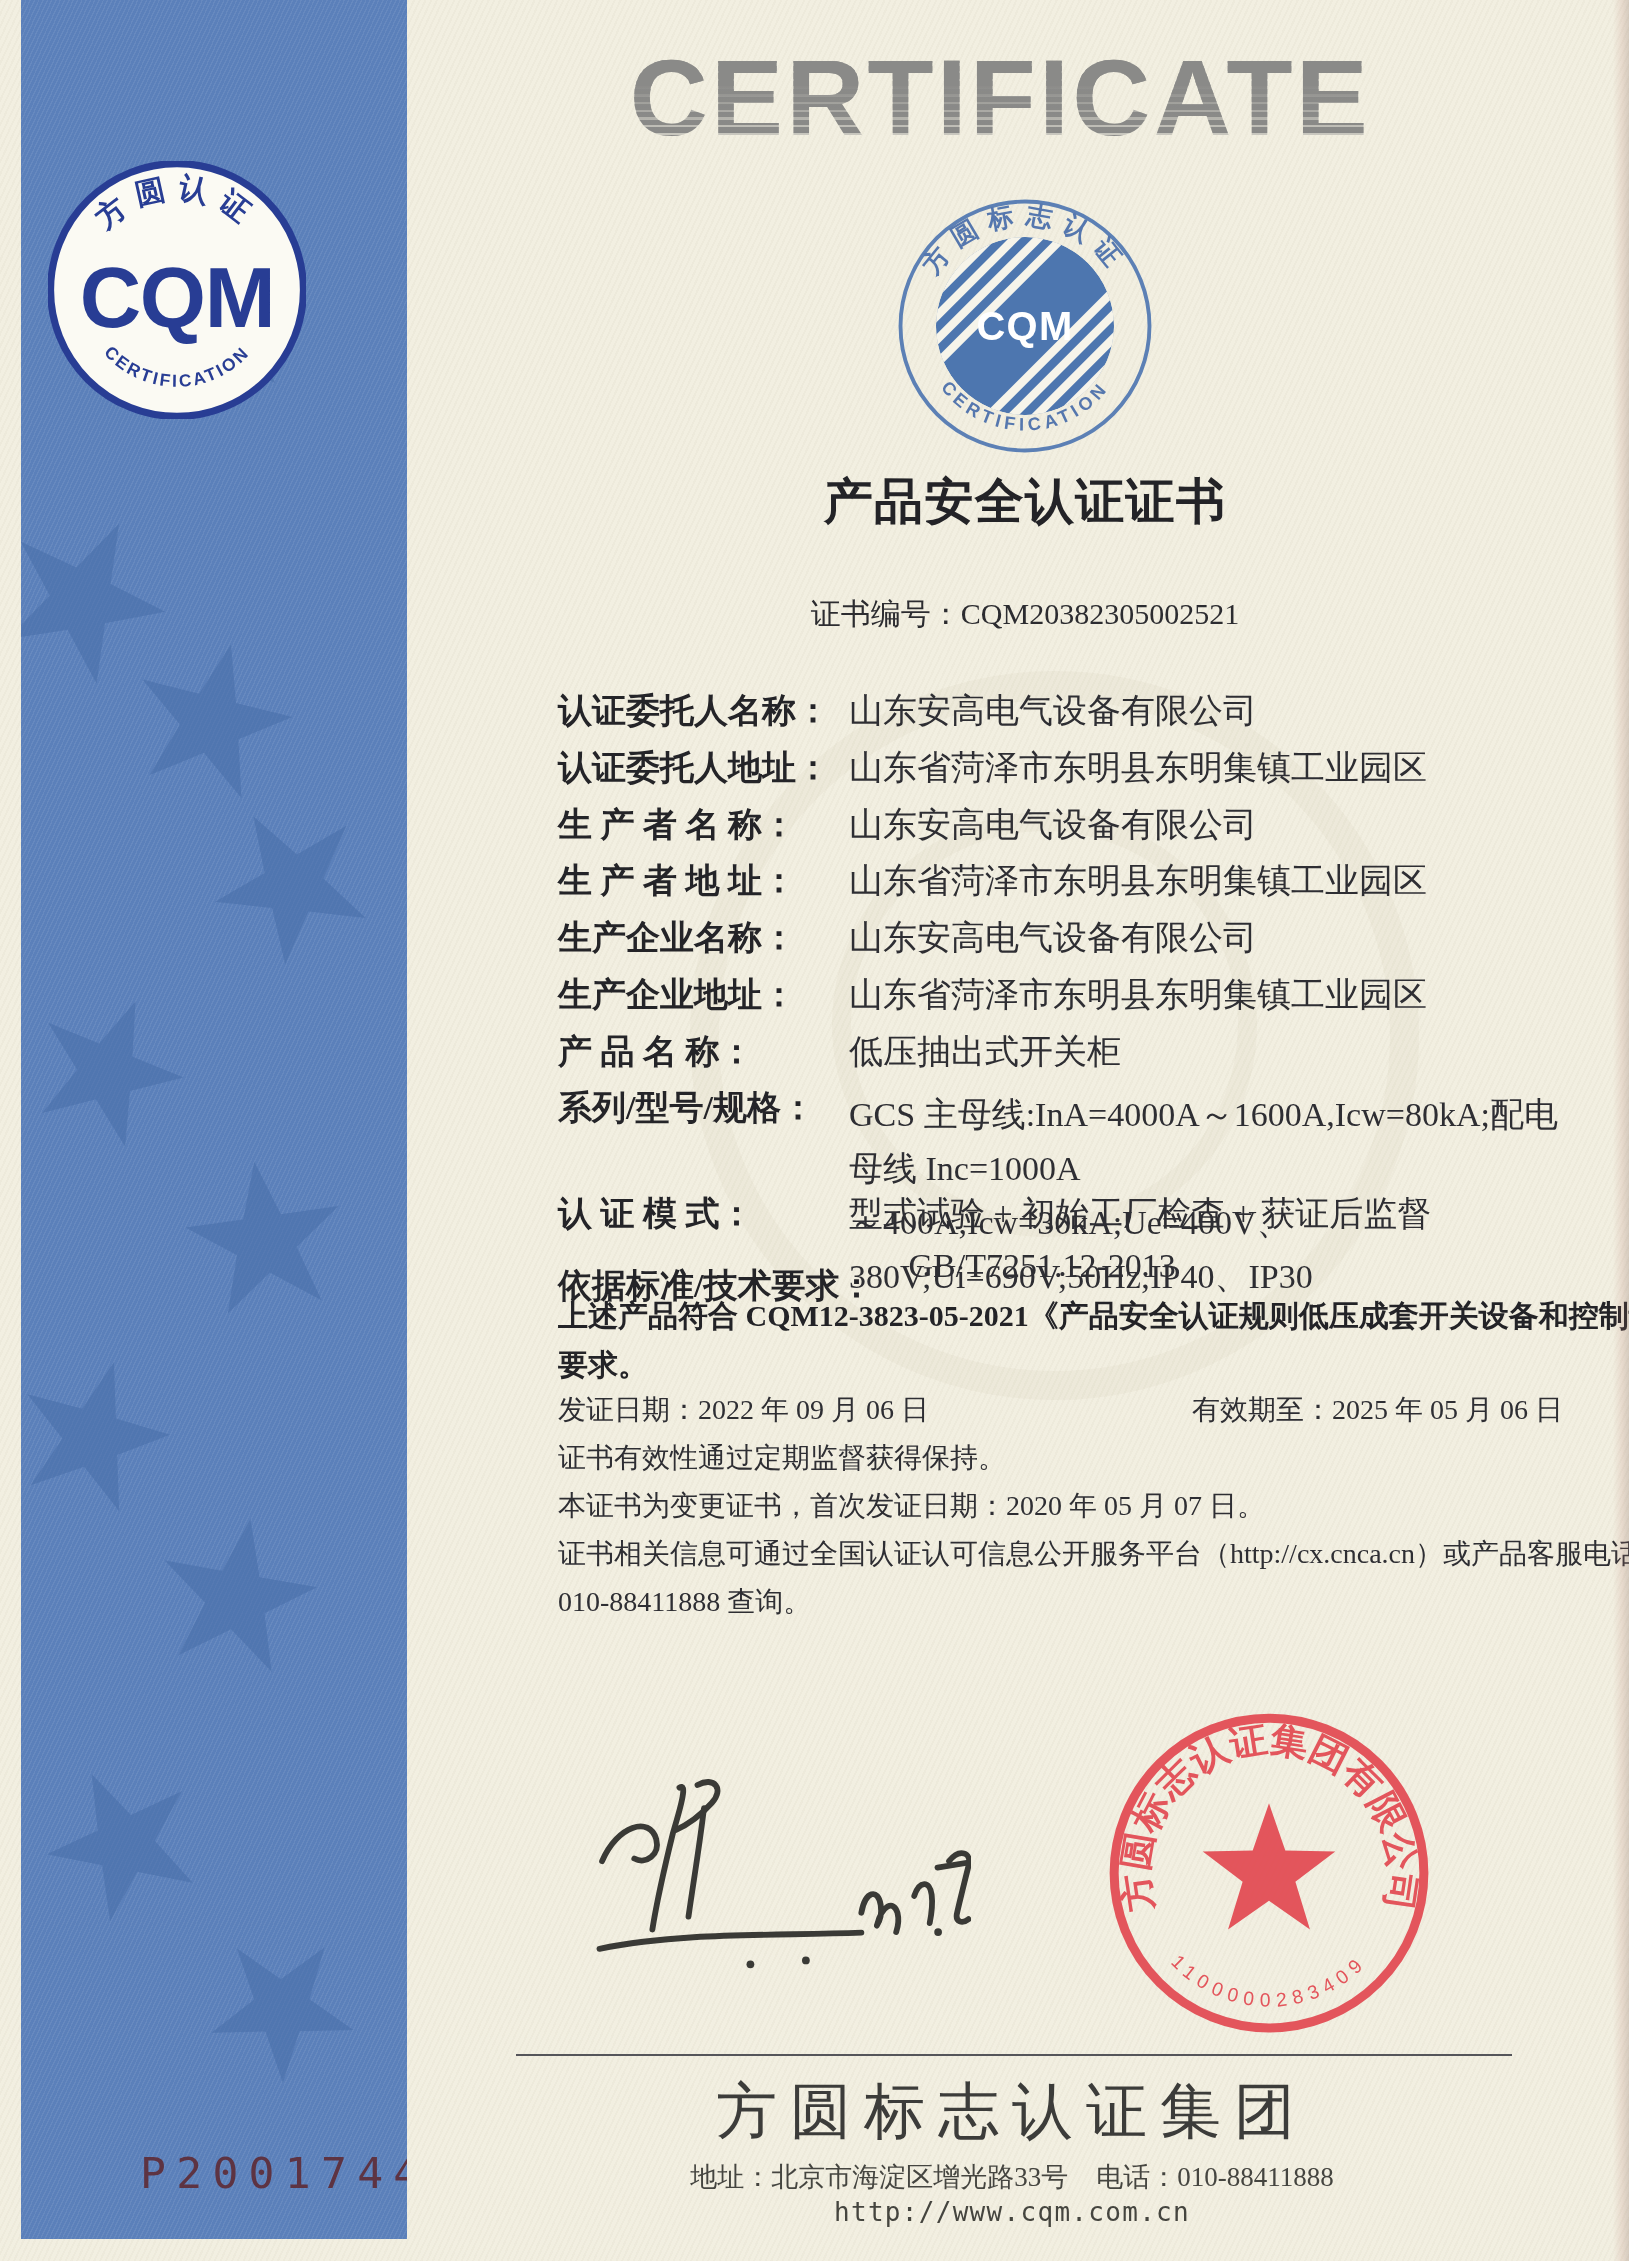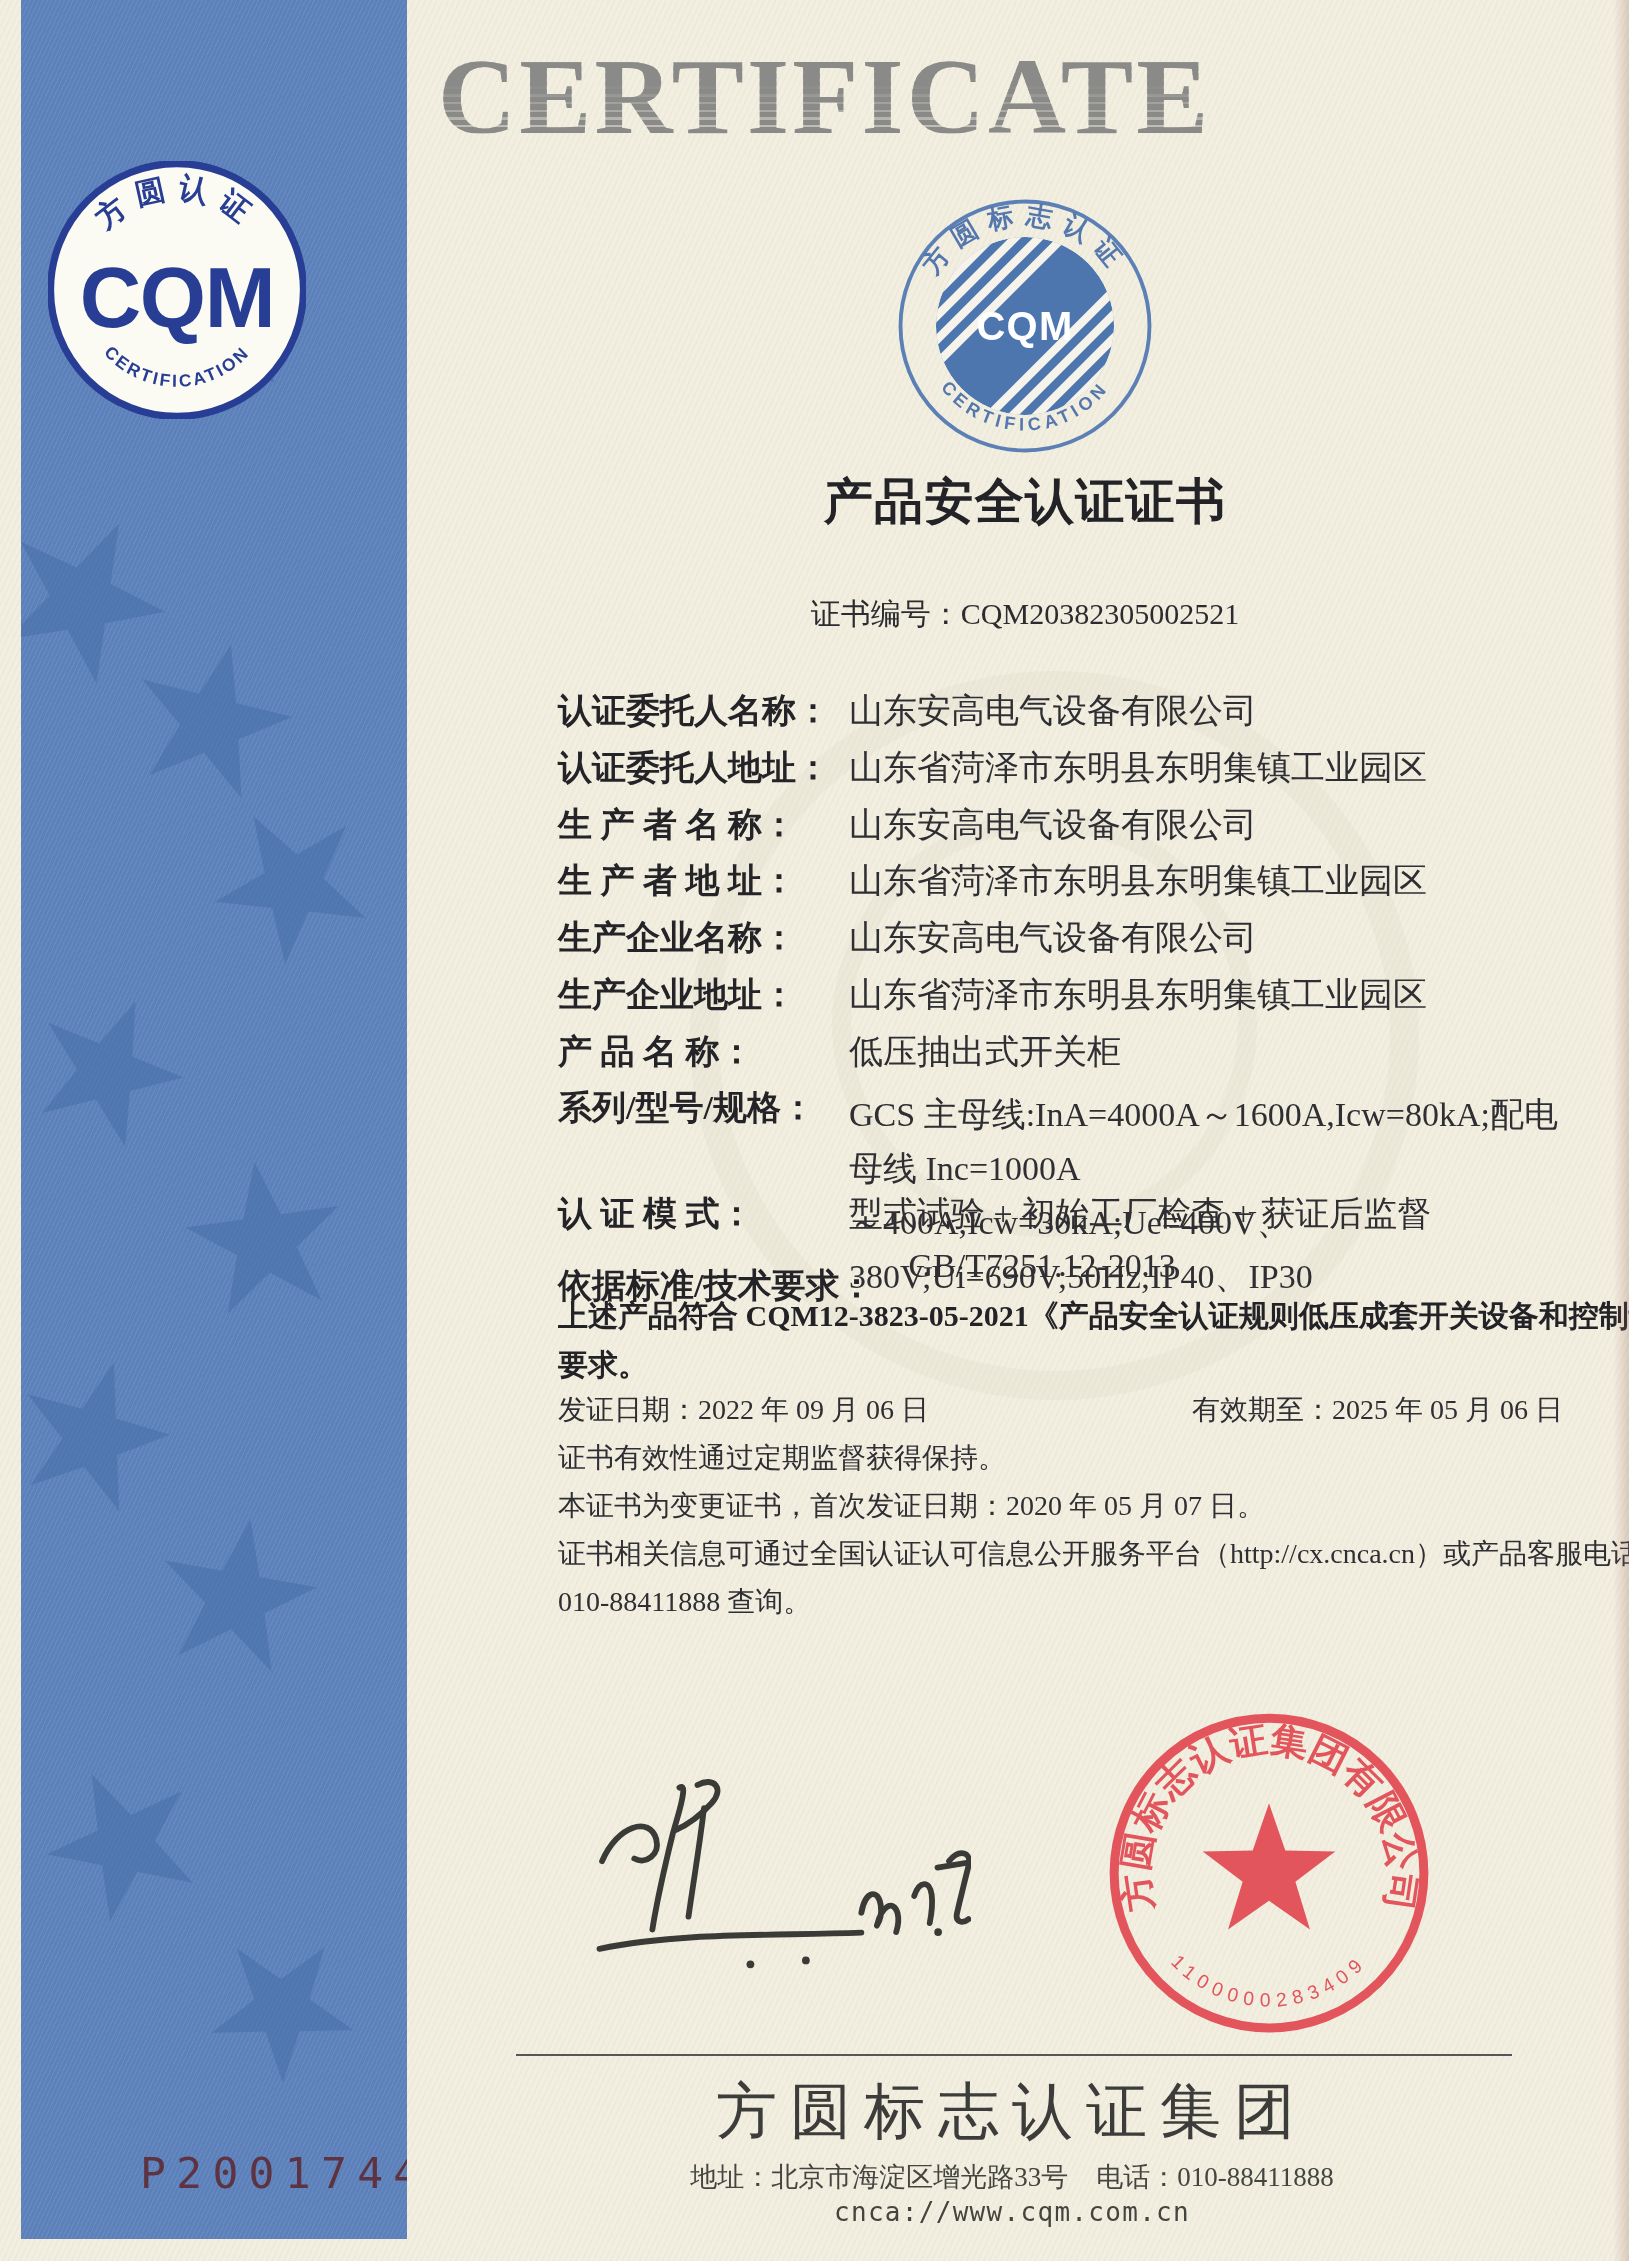--- a/index.html
+++ b/index.html
@@ -23,22 +23,22 @@
     background:#4a6fa9; opacity:.62;
     clip-path:polygon(50% 0%,61.8% 34.5%,98% 34.5%,68.7% 56%,79.4% 91%,50% 69.4%,20.6% 91%,31.3% 56%,2% 34.5%,38.2% 34.5%);
   }
   .p-serial{
     left:119px; top:2148px; width:284px;
     font-family:"DejaVu Sans Mono",monospace;
     font-size:43px; letter-spacing:10.3px; color:#5e2b36; opacity:.9;
   }
   
   .heading{
-    left:438px; top:35px; width:916px; text-align:left;
-    font-family:Liberation Serif, serif;
+    left:455px; top:35px; width:916px; text-align:right;
+    font-family:Liberation Sans, sans-serif;
     font-weight:bold; font-size:108px; letter-spacing:3.2px;
     background:
       linear-gradient(180deg,#8a8a88 0%,#8a8a88 40%,rgba(138,138,136,0) 92%),
       repeating-linear-gradient(180deg,#8a8a88 0px,#8a8a88 5.2px,#dddbd0 5.2px,#dddbd0 7.7px);
     -webkit-background-clip:text;background-clip:text;color:transparent;
   }
   
   .title{
     left:509px; top:469px; width:1032px; text-align:center;
     font-size:49px; font-weight:bold; letter-spacing:1.3px; color:#232327;
@@ -224,17 +224,17 @@
     <text font-family="Liberation Sans, DejaVu Sans, sans-serif" font-size="30" fill="#e2454e" letter-spacing="10" text-anchor="middle">
       <textPath href="#stBot" startOffset="50%">1100000283409</textPath>
     </text>
   </svg>
 
   <div class="abs foot-rule"></div>
   <div class="abs foot-org">方圆标志认证集团</div>
   <div class="abs foot-addr">
     <span>地址：北京市海淀区增光路33号</span><span>电话：010-88411888</span>
   </div>
-  <div class="abs foot-site">cnca://www.cqm.com.cn</div>
+  <div class="abs foot-site">http://www.cqm.com.cn</div>
 
   <div class="abs paper-edge"></div>
 </div>
 
 
 </body></html>

